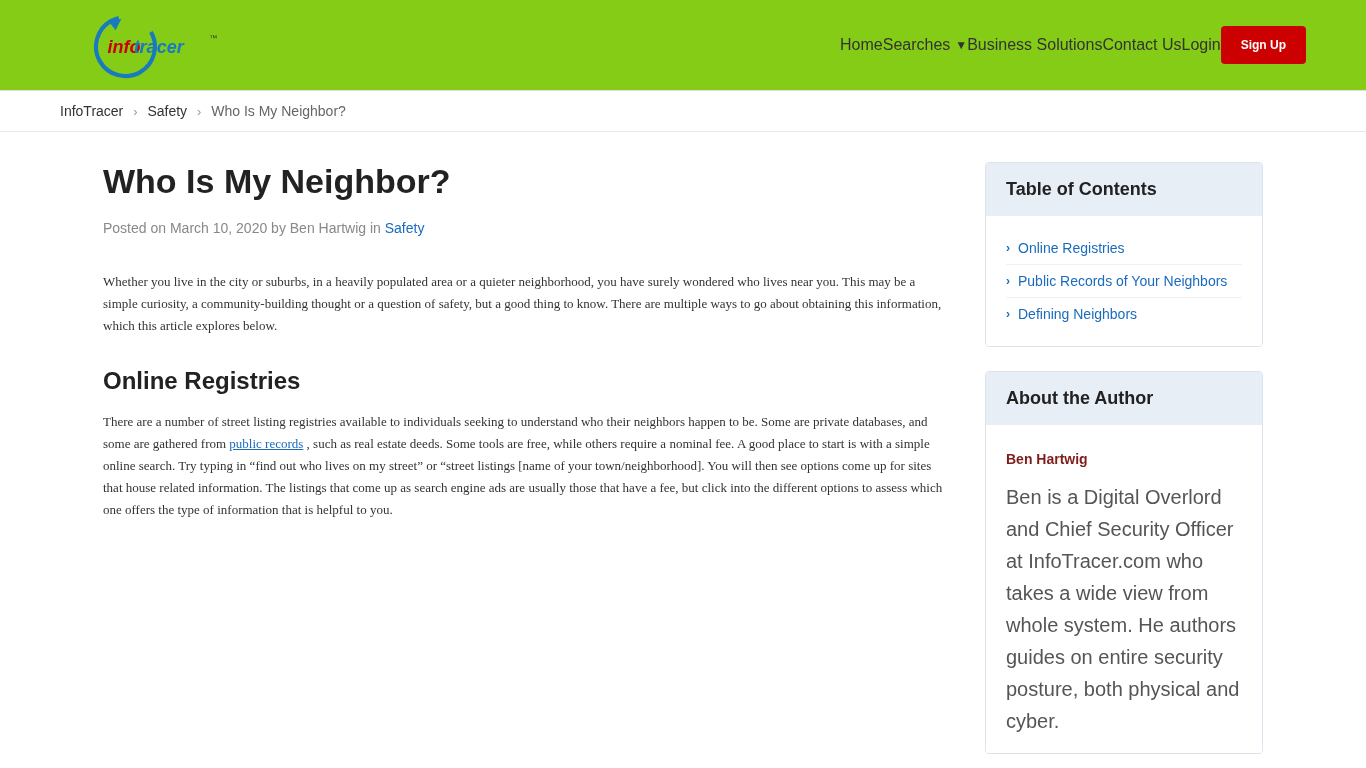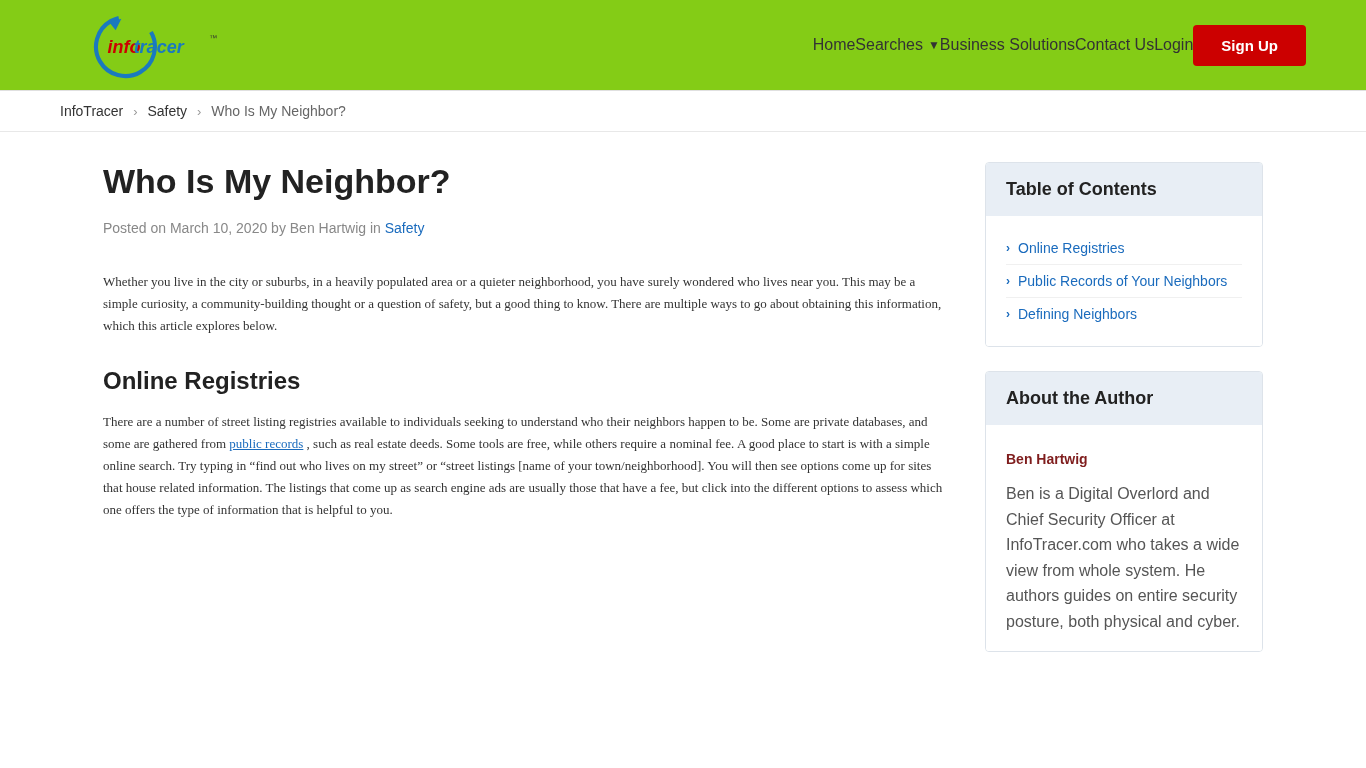--- a/index.html
+++ b/index.html
@@ -47,25 +47,25 @@
       text-decoration: none;
       color: #333;
       font-family: Arial, sans-serif;
       font-size: 16px;
       font-weight: 500;
       cursor: pointer;
     }
     .btn-signup {
       background: #cc0000;
       color: #fff;
-      padding: 12px 28px;
+      padding: 12px 20px;
       border: none;
       border-radius: 4px;
       font-family: Arial, sans-serif;
-      font-size: 15px;
+      font-size: 12px;
       font-weight: 700;
       cursor: pointer;
       text-decoration: none;
     }
 
     
     .breadcrumb {
       padding: 12px 60px;
       font-family: Arial, sans-serif;
       font-size: 14px;
@@ -185,21 +185,21 @@
     .author-name {
       text-align: left;
       font-family: Arial, sans-serif;
       font-size: 14px;
       font-weight: 700;
       color: #7f1d1d;
       padding: 10px 0 14px;
     }
     .author-bio {
       font-family: Arial, sans-serif;
-      font-size: 16px;
+      font-size: 20px;
       line-height: 1.6;
       color: #555;
     }
   </style>
 </head>
 <body>
 
 <header class="header">
   <div class="logo-area">
     <svg class="logo-svg" viewBox="0 0 220 80" xmlns="http://www.w3.org/2000/svg">

